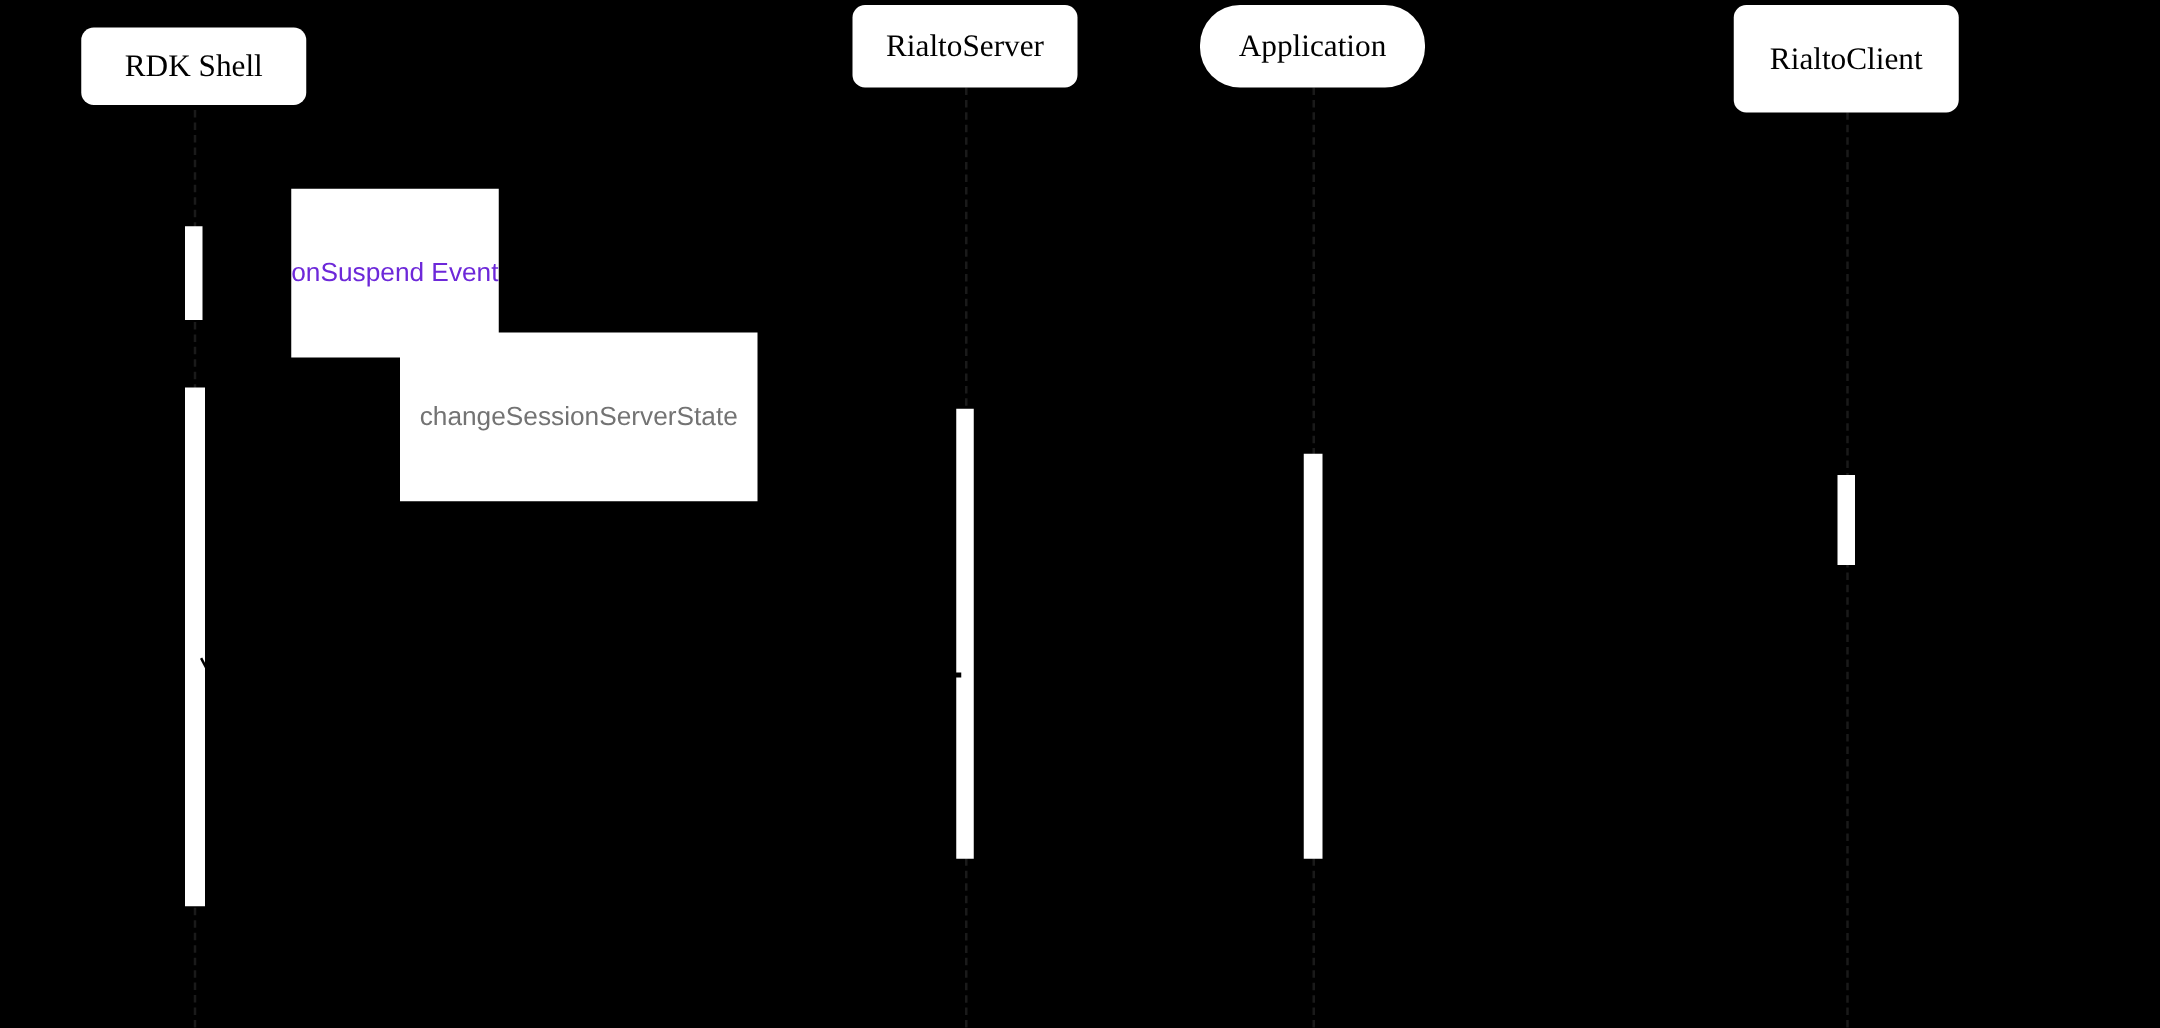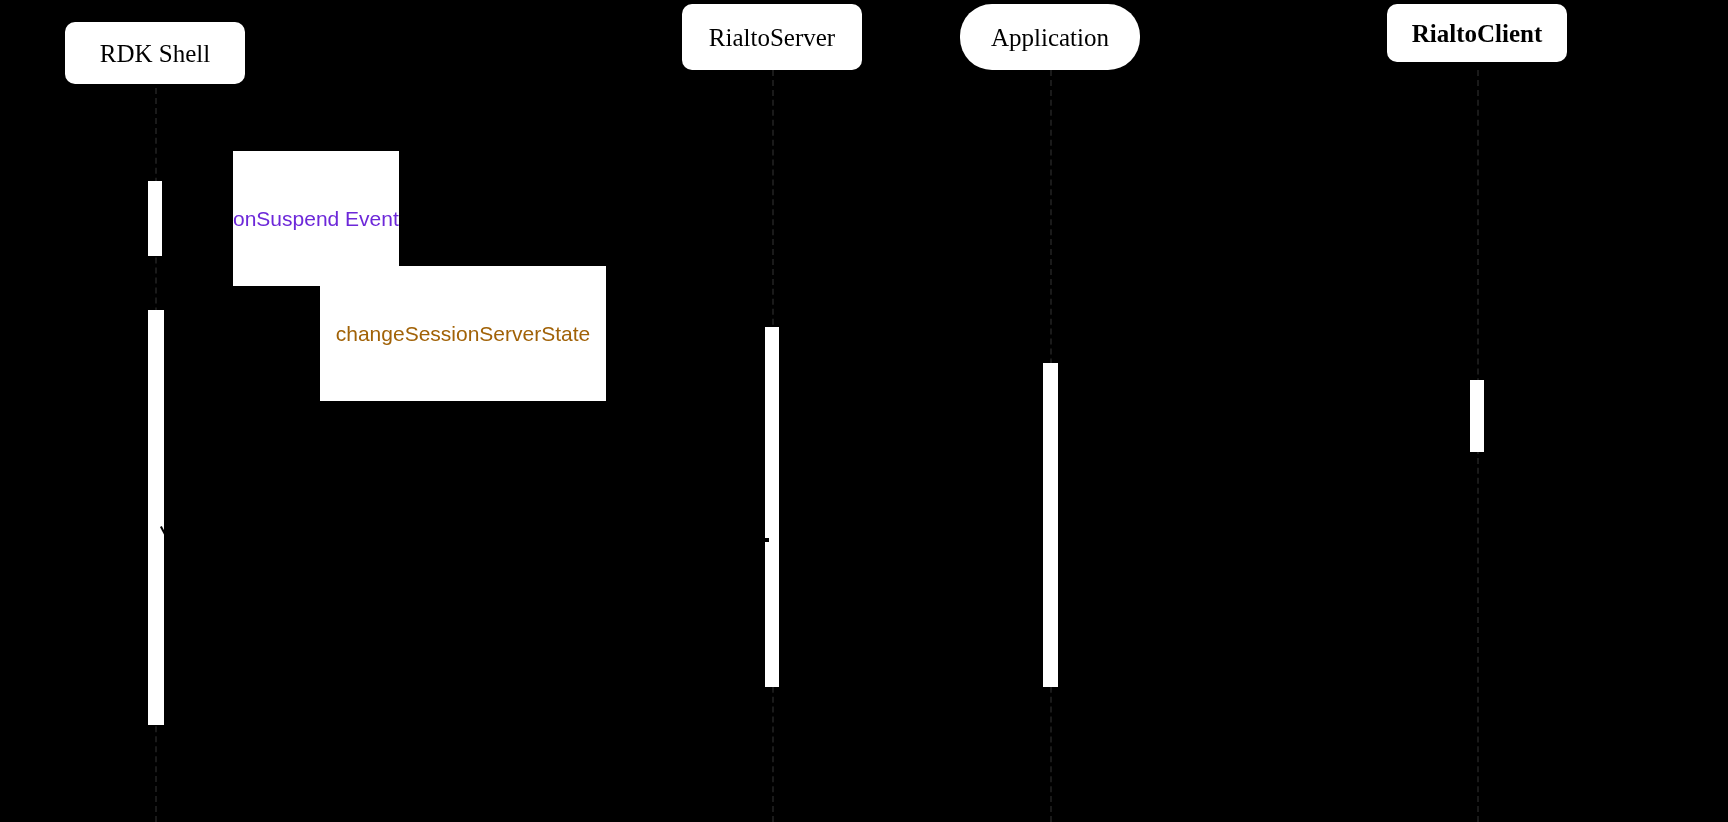--- a/index.html
+++ b/index.html
@@ -58,21 +58,21 @@
     font-size: 21px;
     line-height: 27px;
     white-space: pre;
     box-sizing: border-box;
     padding: 0;
   }
   .msg-label.dark {
     color: #6d28d9;
   }
   .msg-label.navy {
-    color: #a16207;
+    color: #737373;
   }
   .msg-label.two-line {
     text-align: center;
   }
   .self-arrow {
     position: absolute;
     background: #000000;
   }
 </style>
 </head>
@@ -90,21 +90,21 @@
   </div>
 
   <div class="participant" style="left:682px; top:4px; width:180px; height:66px;">
     <span>RialtoServer</span>
   </div>
 
   <div class="participant" style="left:960px; top:4px; width:180px; height:66px;border-radius:32px;">
     <span>Application</span>
   </div>
 
-  <div class="participant" style="left:1387px; top:4px; width:180px; height:58px;font-weight:bold;">
+  <div class="participant" style="left:1387px; top:4px; width:180px; height:86px;">
     <span>RialtoClient</span>
   </div>
 
   <div class="activation" style="left:148px; top:181px; width:14px; height:75px;"></div>
   <div class="activation" style="left:148px; top:310px; width:16px; height:415px;"></div>
   <div class="activation" style="left:765px; top:327px; width:14px; height:360px;"></div>
   <div class="activation" style="left:1043px; top:363px; width:15px; height:324px;"></div>
   <div class="activation" style="left:1470px; top:380px; width:14px; height:72px;"></div>
 
   <div class="msg-label dark" style="left:233px; top:151px;">

